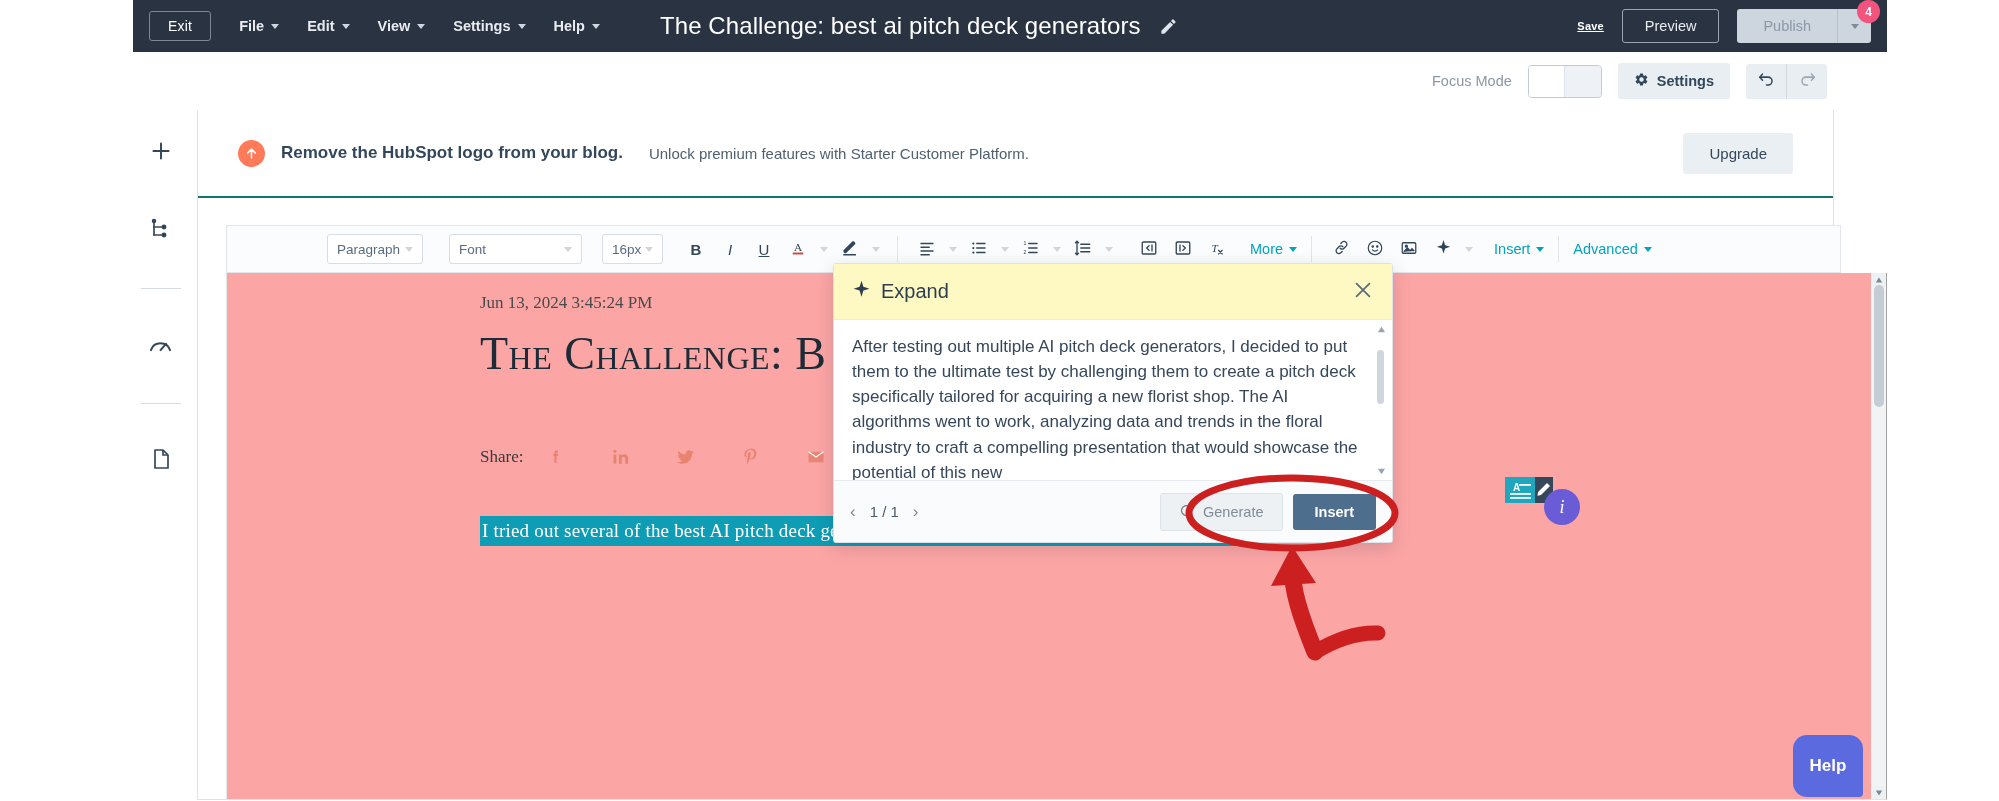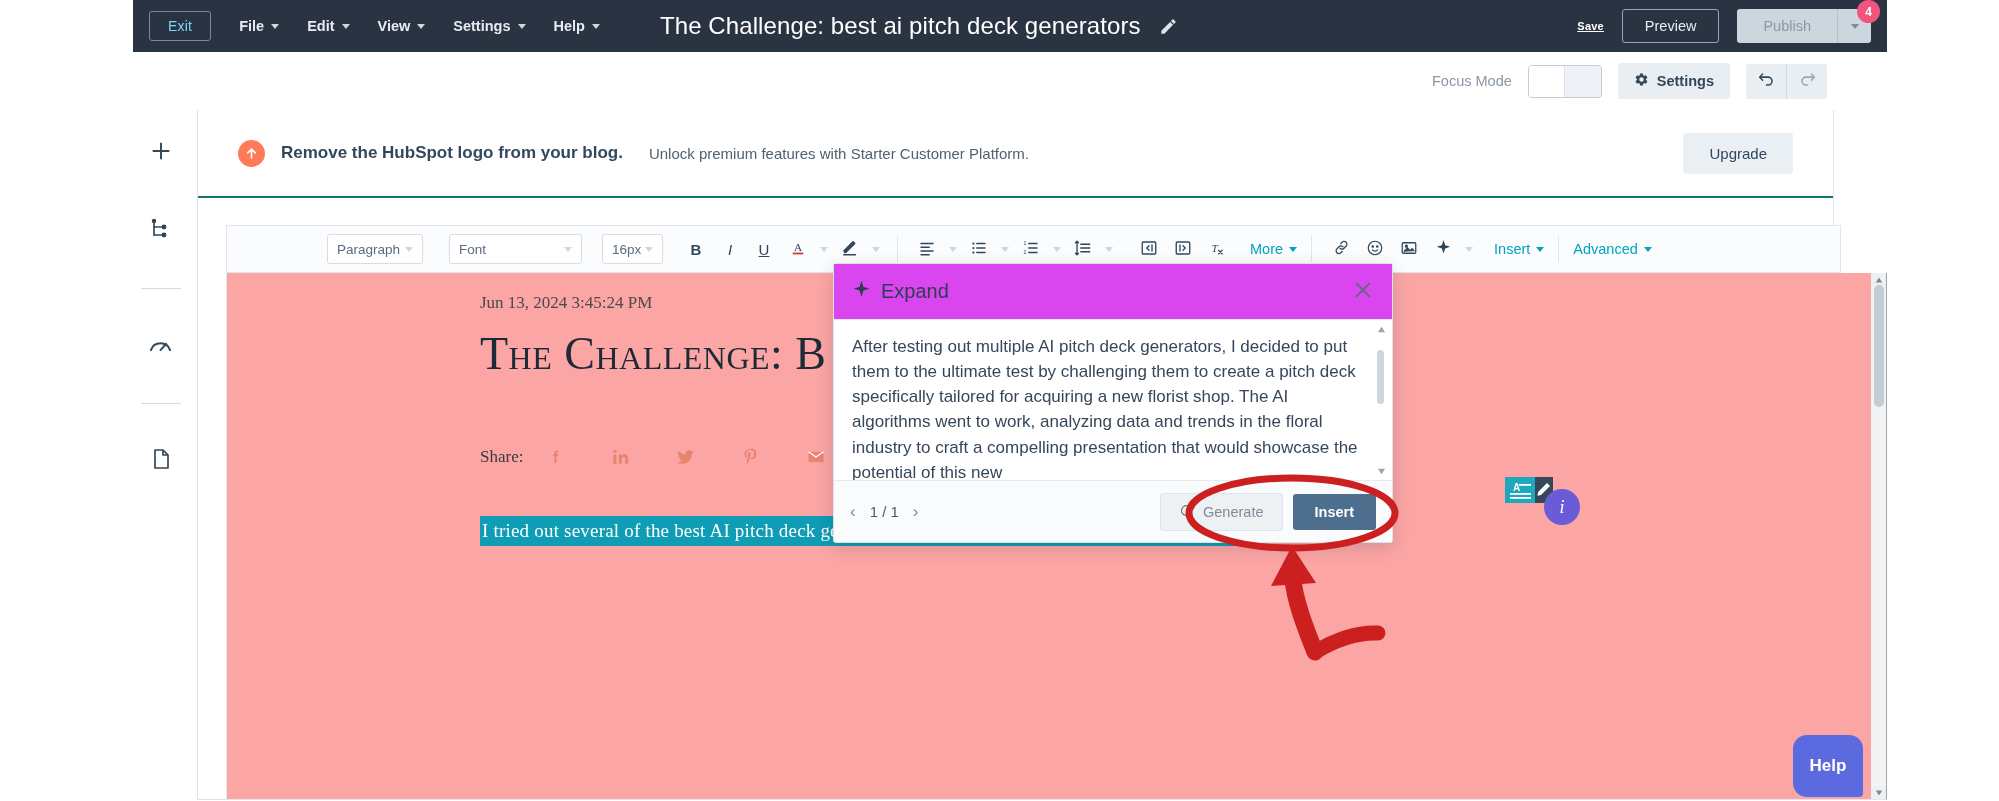--- a/index.html
+++ b/index.html
@@ -14,21 +14,21 @@
   
   .gutter-left { position: absolute; left: 0; top: 0; width: 133px; height: 801px; background: #fff; }
   .gutter-right { position: absolute; right: 0; top: 0; width: 112px; height: 801px; background: #fff; }
 
   
   .navbar {
     position: absolute; left: 133px; top: 0; width: 1754px; height: 52px;
     background: #2a3342; display: flex; align-items: center; padding: 0 16px;
   }
   .exit-btn {
-    border: 1px solid #7c8797; border-radius: 3px; color: #7dd3fc;
+    border: 1px solid #7c8797; border-radius: 3px; color: #ffffff;
     font-size: 14px; padding: 6px 18px; background: transparent; cursor: pointer;
     letter-spacing: .2px;
   }
   .menu-item {
     color: #e8ebef; font-size: 14.5px; margin-left: 28px;
     display: flex; align-items: center; gap: 7px; cursor: pointer; font-weight: 700;
   }
   .caret {
     width: 0; height: 0; border-left: 4.5px solid transparent; border-right: 4.5px solid transparent;
     border-top: 5px solid #cfd6de; display:inline-block;
@@ -177,21 +177,21 @@
   }
 
   
   .popup {
     position: absolute; left: 833px; top: 263px; width: 560px; height: 280px;
     background: #fff; border: 1px solid #dde2e7; border-radius: 3px;
     box-shadow: 0 5px 18px rgba(20,40,60,.16); z-index: 40; display: flex; flex-direction: column;
   }
   .popup-head {
     height: 56px; display: flex; align-items: center; padding: 0 18px;
-    border-bottom: 1px solid #e7ebef; background: #d946ef;
+    border-bottom: 1px solid #e7ebef; background: #fef9c3;
   }
   .popup-title { font-size: 20px; color: #2d3e50; display: flex; align-items: center; gap: 10px; }
   .popup-close { margin-left: auto; cursor: pointer; color: #5a6b7c; }
   .popup-body { flex: 1; position: relative; padding: 14px 30px 8px 18px; overflow: hidden; }
   .popup-text {
     font-size: 17px; line-height: 1.48; color: #36475a; white-space: pre-line;
   }
   .pop-sb-thumb { position:absolute; right:8px; top: 30px; width: 7px; height: 54px; background:#cfd6dd; border-radius:4px; cursor:pointer;}
   .pop-arrow { position: absolute; right: 6px; cursor: pointer; color: #9aa5b1; font-size: 11px; }
   .popup-foot {

